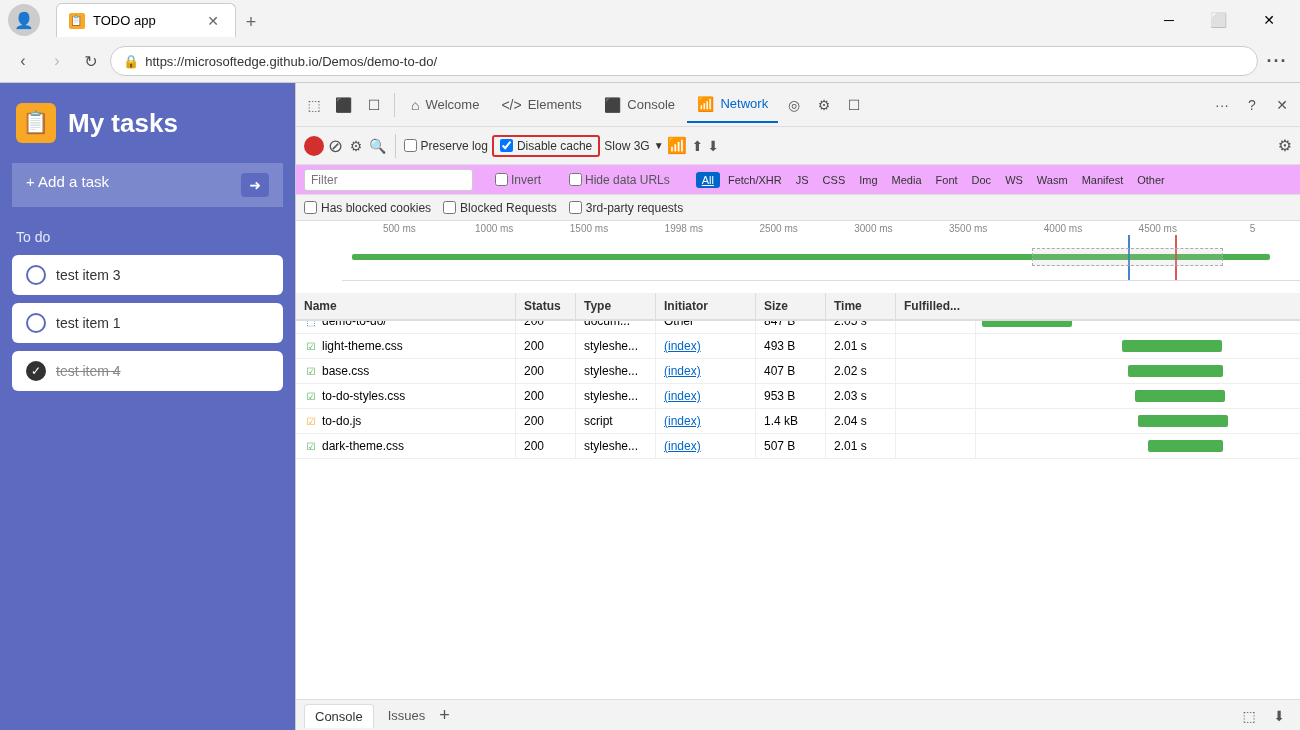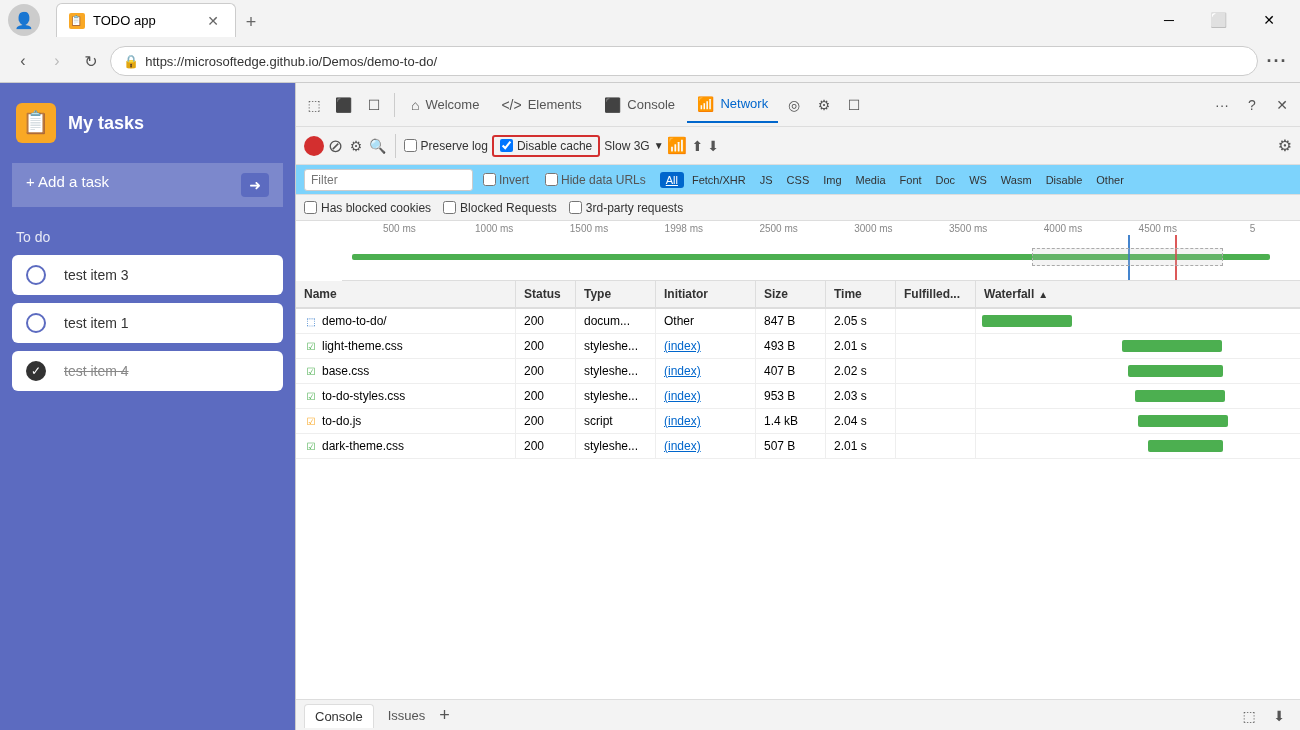--- a/index.html
+++ b/index.html
@@ -27,28 +27,28 @@
     .lock-icon { color: #555; font-size: 13px; }
     .more-btn { width: 30px; height: 30px; border-radius: 50%; display: flex; align-items: center; justify-content: center; cursor: pointer; font-size: 18px; color: #555; font-weight: bold; letter-spacing: 1px; }
 
     
     .main-layout { display: flex; height: 648px; }
 
     
     .todo-app { width: 295px; background: #5c6bc0; color: white; display: flex; flex-direction: column; flex-shrink: 0; }
     .todo-header { padding: 20px 16px; display: flex; align-items: center; gap: 12px; }
     .todo-header-icon { width: 40px; height: 40px; background: #f9a825; border-radius: 6px; display: flex; align-items: center; justify-content: center; font-size: 22px; }
-    .todo-title { font-size: 18px; font-weight: bold; color: white; }
+    .todo-title { font-size: 26px; font-weight: bold; color: white; }
     .add-task-btn { margin: 0 12px 16px; background: rgba(255,255,255,0.2); border: none; border-radius: 0; padding: 10px 14px; display: flex; align-items: flex-start; justify-content: space-between; cursor: pointer; color: white; font-size: 15px; }
     .add-task-arrow { background: #5c6bc0; border-radius: 4px; padding: 4px 8px; font-size: 14px; }
     .section-label { padding: 6px 16px; font-size: 14px; color: rgba(255,255,255,0.85); }
     .task-item { margin: 4px 12px; background: white; border-radius: 6px; padding: 10px 14px; display: flex; align-items: center; gap: 10px; cursor: pointer; }
     .task-item .check { width: 20px; height: 20px; border-radius: 50%; border: 2px solid #5c6bc0; display: flex; align-items: center; justify-content: center; flex-shrink: 0; }
     .task-item .check.done { background: #333; border-color: #333; color: white; font-size: 12px; }
-    .task-item .label { font-size: 14px; color: #333; margin-left: 8px; }
+    .task-item .label { font-size: 14px; color: #333; }
     .task-item .label.done { text-decoration: line-through; color: #888; }
     .completed-label { padding: 10px 16px 4px; font-size: 14px; color: rgba(255,255,255,0.85); }
 
     
     .devtools { flex: 1; background: #fff; display: flex; flex-direction: column; border-left: 1px solid #ccc; }
     .devtools-toolbar { display: flex; align-items: center; padding: 0 4px; height: 44px; background: #f3f3f3; border-bottom: 1px solid #ddd; gap: 2px; }
     .dt-btn { width: 28px; height: 28px; border-radius: 4px; display: flex; align-items: center; justify-content: center; cursor: pointer; border: none; background: transparent; color: #555; font-size: 14px; }
     .dt-tab { display: flex; align-items: center; gap: 6px; padding: 6px 10px; font-size: 13px; cursor: pointer; color: #555; border-radius: 4px; height: 36px; }
     .dt-tab.active { color: #0066cc; border-bottom: 2px solid #0066cc; border-radius: 0; }
     .dt-tab-icon { font-size: 14px; }
@@ -61,38 +61,38 @@
     .clear-btn { font-size: 18px; color: #555; cursor: pointer; }
     .search-icon-dt { font-size: 14px; color: #555; cursor: pointer; }
     .checkbox-label { display: flex; align-items: center; gap: 4px; font-size: 12px; color: #333; cursor: pointer; }
     .checkbox-label input { margin: 0; }
     .disable-cache-box { border: 2px solid #d32f2f; border-radius: 3px; padding: 2px 6px; display: flex; align-items: center; gap: 4px; }
     .slow3g { display: flex; align-items: center; gap: 4px; font-size: 12px; color: #333; cursor: pointer; }
     .throttle-arrow { font-size: 10px; }
     .upload-icon, .download-icon { font-size: 14px; color: #555; cursor: pointer; }
     .settings-icon-dt { margin-left: auto; font-size: 16px; color: #555; cursor: pointer; }
 
-    .filter-bar { display: flex; align-items: center; padding: 2px 8px; height: 30px; background: #7dd3fc; border-bottom: 1px solid #ddd; gap: 4px; font-size: 12px; }
+    .filter-bar { display: flex; align-items: center; padding: 2px 8px; height: 30px; background: #f0abfc; border-bottom: 1px solid #ddd; gap: 16px; font-size: 12px; }
     .filter-input { flex: 0 0 120px; height: 22px; border: 1px solid #ccc; border-radius: 3px; padding: 0 6px; font-size: 12px; }
     .filter-chip { display: flex; align-items: center; gap: 3px; padding: 2px 6px; border-radius: 3px; cursor: pointer; color: #555; }
     .filter-chip input { margin: 0; }
     .filter-types { display: flex; gap: 2px; margin-left: 4px; flex-wrap: wrap; }
     .type-btn { padding: 2px 6px; font-size: 11px; border-radius: 3px; cursor: pointer; color: #333; border: none; background: transparent; }
     .type-btn.active { background: #0066cc; color: white; text-decoration: underline; }
 
     .checkbox-bar { display: flex; align-items: center; padding: 2px 8px; height: 26px; background: #f3f3f3; border-bottom: 1px solid #ddd; gap: 12px; font-size: 12px; }
 
     
     .timeline { height: 60px; background: #fff; border-bottom: 1px solid #ddd; position: relative; overflow: hidden; margin-left: 46px; }
     .timeline-labels { display: flex; position: absolute; top: 2px; left: 10px; right: 0; }
     .timeline-label { font-size: 10px; color: #888; flex: 1; text-align: center; }
 
     
     .network-table { flex: 1; overflow: auto; }
-    .table-header { display: grid; grid-template-columns: 220px 60px 80px 100px 70px 70px 80px 1fr; background: #f3f3f3; border-bottom: 2px solid #ddd; font-size: 12px; font-weight: 600; color: #333; position: sticky; top: 0; z-index: 2; }
+    .table-header { display: grid; grid-template-columns: 220px 60px 80px 100px 70px 70px 80px 1fr; background: #f3f3f3; border-bottom: 2px solid #ddd; font-size: 12px; font-weight: 600; color: #333; position: sticky; top: 12px; z-index: 2; }
     .th { padding: 6px 8px; border-right: 1px solid #ddd; display: flex; align-items: center; gap: 4px; }
     .th:last-child { border-right: none; }
     .table-row { display: grid; grid-template-columns: 220px 60px 80px 100px 70px 70px 80px 1fr; border-bottom: 1px solid #eee; font-size: 12px; cursor: pointer; }
     .td { padding: 5px 8px; border-right: 1px solid #eee; overflow: hidden; text-overflow: ellipsis; white-space: nowrap; display: flex; align-items: center; gap: 4px; }
     .td:last-child { border-right: none; }
     .file-icon { width: 14px; height: 14px; flex-shrink: 0; display: flex; align-items: center; justify-content: center; font-size: 10px; }
     .file-icon.doc { color: #1565c0; }
     .file-icon.css { color: #4caf50; }
     .file-icon.js { color: #f9a825; }
     .link-text { color: #0066cc; text-decoration: underline; cursor: pointer; }
@@ -247,21 +247,21 @@
         <button class="type-btn active">All</button>
         <button class="type-btn">Fetch/XHR</button>
         <button class="type-btn">JS</button>
         <button class="type-btn">CSS</button>
         <button class="type-btn">Img</button>
         <button class="type-btn">Media</button>
         <button class="type-btn">Font</button>
         <button class="type-btn">Doc</button>
         <button class="type-btn">WS</button>
         <button class="type-btn">Wasm</button>
-        <button class="type-btn">Disable</button>
+        <button class="type-btn">Manifest</button>
         <button class="type-btn">Other</button>
       </div>
     </div>
 
     <div class="checkbox-bar">
       <label class="checkbox-label">
         <input type="checkbox" style="">
         <span>Has blocked cookies</span>
       </label>
       <label class="checkbox-label">
@@ -313,24 +313,20 @@
         </div>
         <div class="th">
           <span>Size</span>
         </div>
         <div class="th">
           <span>Time</span>
         </div>
         <div class="th">
           <span>Fulfilled...</span>
         </div>
-        <div class="th">
-          <span>Waterfall</span>
-          <span style="font-size:10px;">▲</span>
-        </div>
       </div>
 
       <div class="table-row">
         <div class="td">
           <span class="file-icon doc">⬚</span>
           <span>demo-to-do/</span>
         </div>
         <div class="td">200</div>
         <div class="td">docum...</div>
         <div class="td">Other</div>

